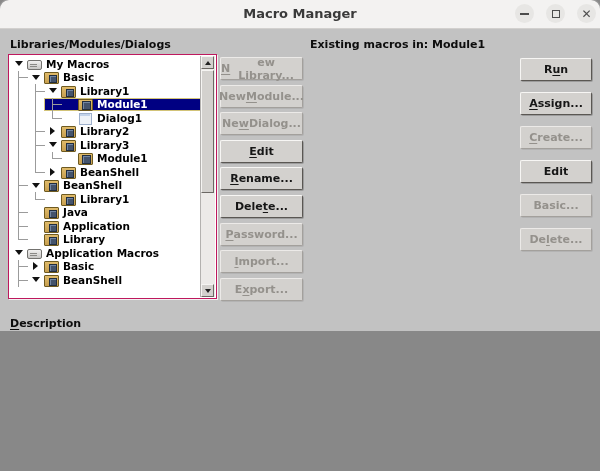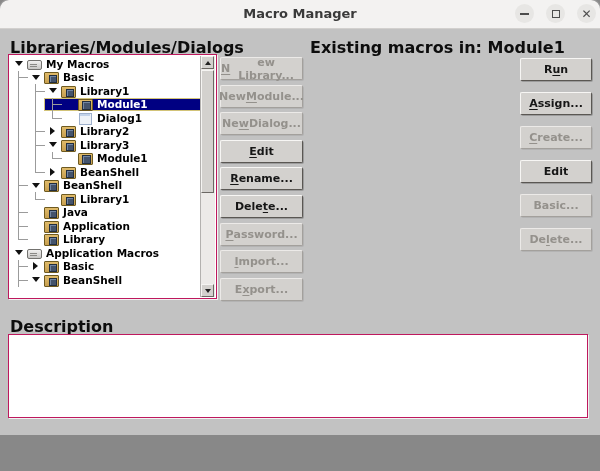--- a/index.html
+++ b/index.html
@@ -1,31 +1,31 @@
 <!DOCTYPE html>
 <html><head>
 <meta charset="utf-8">
 <style>
   html,body{margin:0;padding:0;background:#888;}
-  .window{position:relative;width:600px;height:435px;background:var(--bg,#c2c2c2);
+  .window{position:relative;width:600px;height:331px;background:var(--bg,#c2c2c2);
     font-family:"DejaVu Sans",sans-serif;overflow:hidden;border-radius:9px 9px 0 0;
     box-shadow:0 0 0 1px #9a9a9a;}
   
   .titlebar{position:absolute;left:0;top:0;right:0;height:28px;background:var(--titlebar,#f3f2f1);
     border-bottom:1px solid #d2d0ce;border-radius:9px 9px 0 0;}
   .title{position:absolute;left:0;right:0;top:6px;text-align:center;
     font-size:13px;font-weight:700;color:#3a3a3a;}
   .wbtn{position:absolute;top:4px;width:19px;height:19px;border-radius:50%;
     background:#e7e6e4;display:flex;align-items:center;justify-content:center;}
   .wbtn.min{left:515px}.wbtn.max{left:546px}.wbtn.cls{left:577px}
   .g-min{width:9px;height:2px;background:#4c4c4c;display:block;}
   .g-max{width:8px;height:8px;border:1.5px solid #4c4c4c;display:block;box-sizing:border-box;}
   .g-cls{font-size:12px;line-height:12px;color:#4c4c4c;font-weight:700;}
   
-  .panel-label{position:absolute;font-size:16px;font-weight:700;color:#0d0d0d;white-space:nowrap;}
+  .panel-label{position:absolute;font-size:11px;font-weight:700;color:#0d0d0d;white-space:nowrap;}
   #lblLeft{left:10px;top:38px}
   #lblRight{left:310px;top:38px}
   #descLabel{left:10px;top:317px}
   u{text-decoration-thickness:1px;text-underline-offset:1.5px;}
   
   .sunken{background:#fff;border:1px solid #be185d;box-shadow:1px 1px 0 #f2f2f2;box-sizing:border-box;}
   .tree{position:absolute;left:8px;top:54px;width:209px;height:245px;}
   .rows{position:absolute;left:1px;top:1px;right:15px;bottom:1px;overflow:hidden;padding-top:1px;}
   .list{position:absolute;left:310px;top:54px;width:204px;height:243px;padding-top:1px;}
   .desc{position:absolute;left:8px;top:334px;width:580px;height:84px;resize:none;outline:none;

